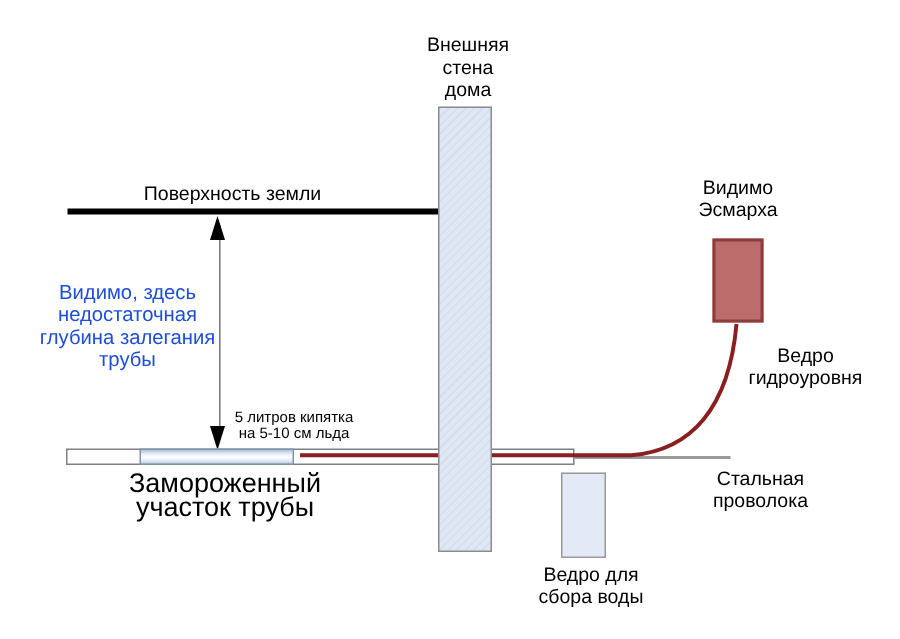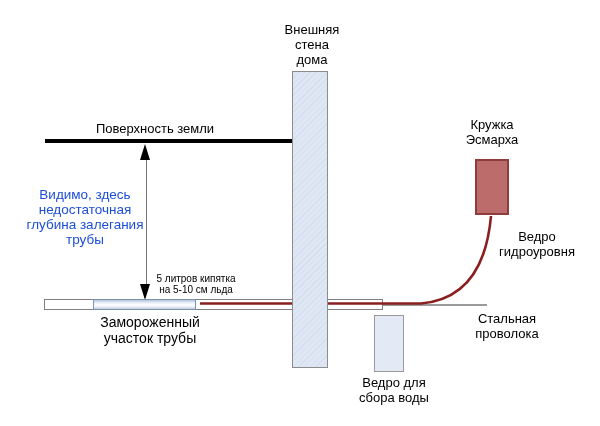--- a/index.html
+++ b/index.html
@@ -15,21 +15,21 @@
     font-size:13px;line-height:15px;
     color:#000;
     text-align:center;
     white-space:pre-line;
     transform:translateX(-50%);
   }
   .lbl-small{
     font-size:10px;line-height:10.5px;
   }
   .lbl-frozen{
-    font-size:14px;line-height:15.5px;
+    font-size:18px;line-height:15.5px;
   }
   .lbl-depth{
     font-size:13.5px;line-height:15px;
   }
   .wall{
     position:absolute;
     left:292px;top:71px;width:36px;height:297px;
     box-sizing:border-box;
     border:1px solid #8c8c8c;
     background-color:#dee7f3;
@@ -119,21 +119,21 @@
 
   <div class="wall"></div>
   <div class="lbl" style="left:312px;top:22px;">Внешняя
 стена
 дома</div>
 
   <div class="lbl lbl-frozen" style="left:150px;top:315px;">Замороженный
 участок трубы</div>
 
   <div class="mug" style="background-color: rgb(189, 108, 108); border-color: rgb(142, 60, 60);"></div>
-  <div class="lbl" style="left:492px;top:117px;">Кружка
+  <div class="lbl" style="left:492px;top:117px;">Видимо
 Эсмарха</div>
 
   <div class="lbl" style="left:537px;top:229px;">Ведро
 гидроуровня</div>
 
   <div class="lbl" style="left:507px;top:311px;">Стальная
 проволока</div>
 
   <div class="bucket" style="background-color: rgb(228, 234, 245);"></div>
   <div class="lbl" style="left:394px;top:375px;">Ведро для

